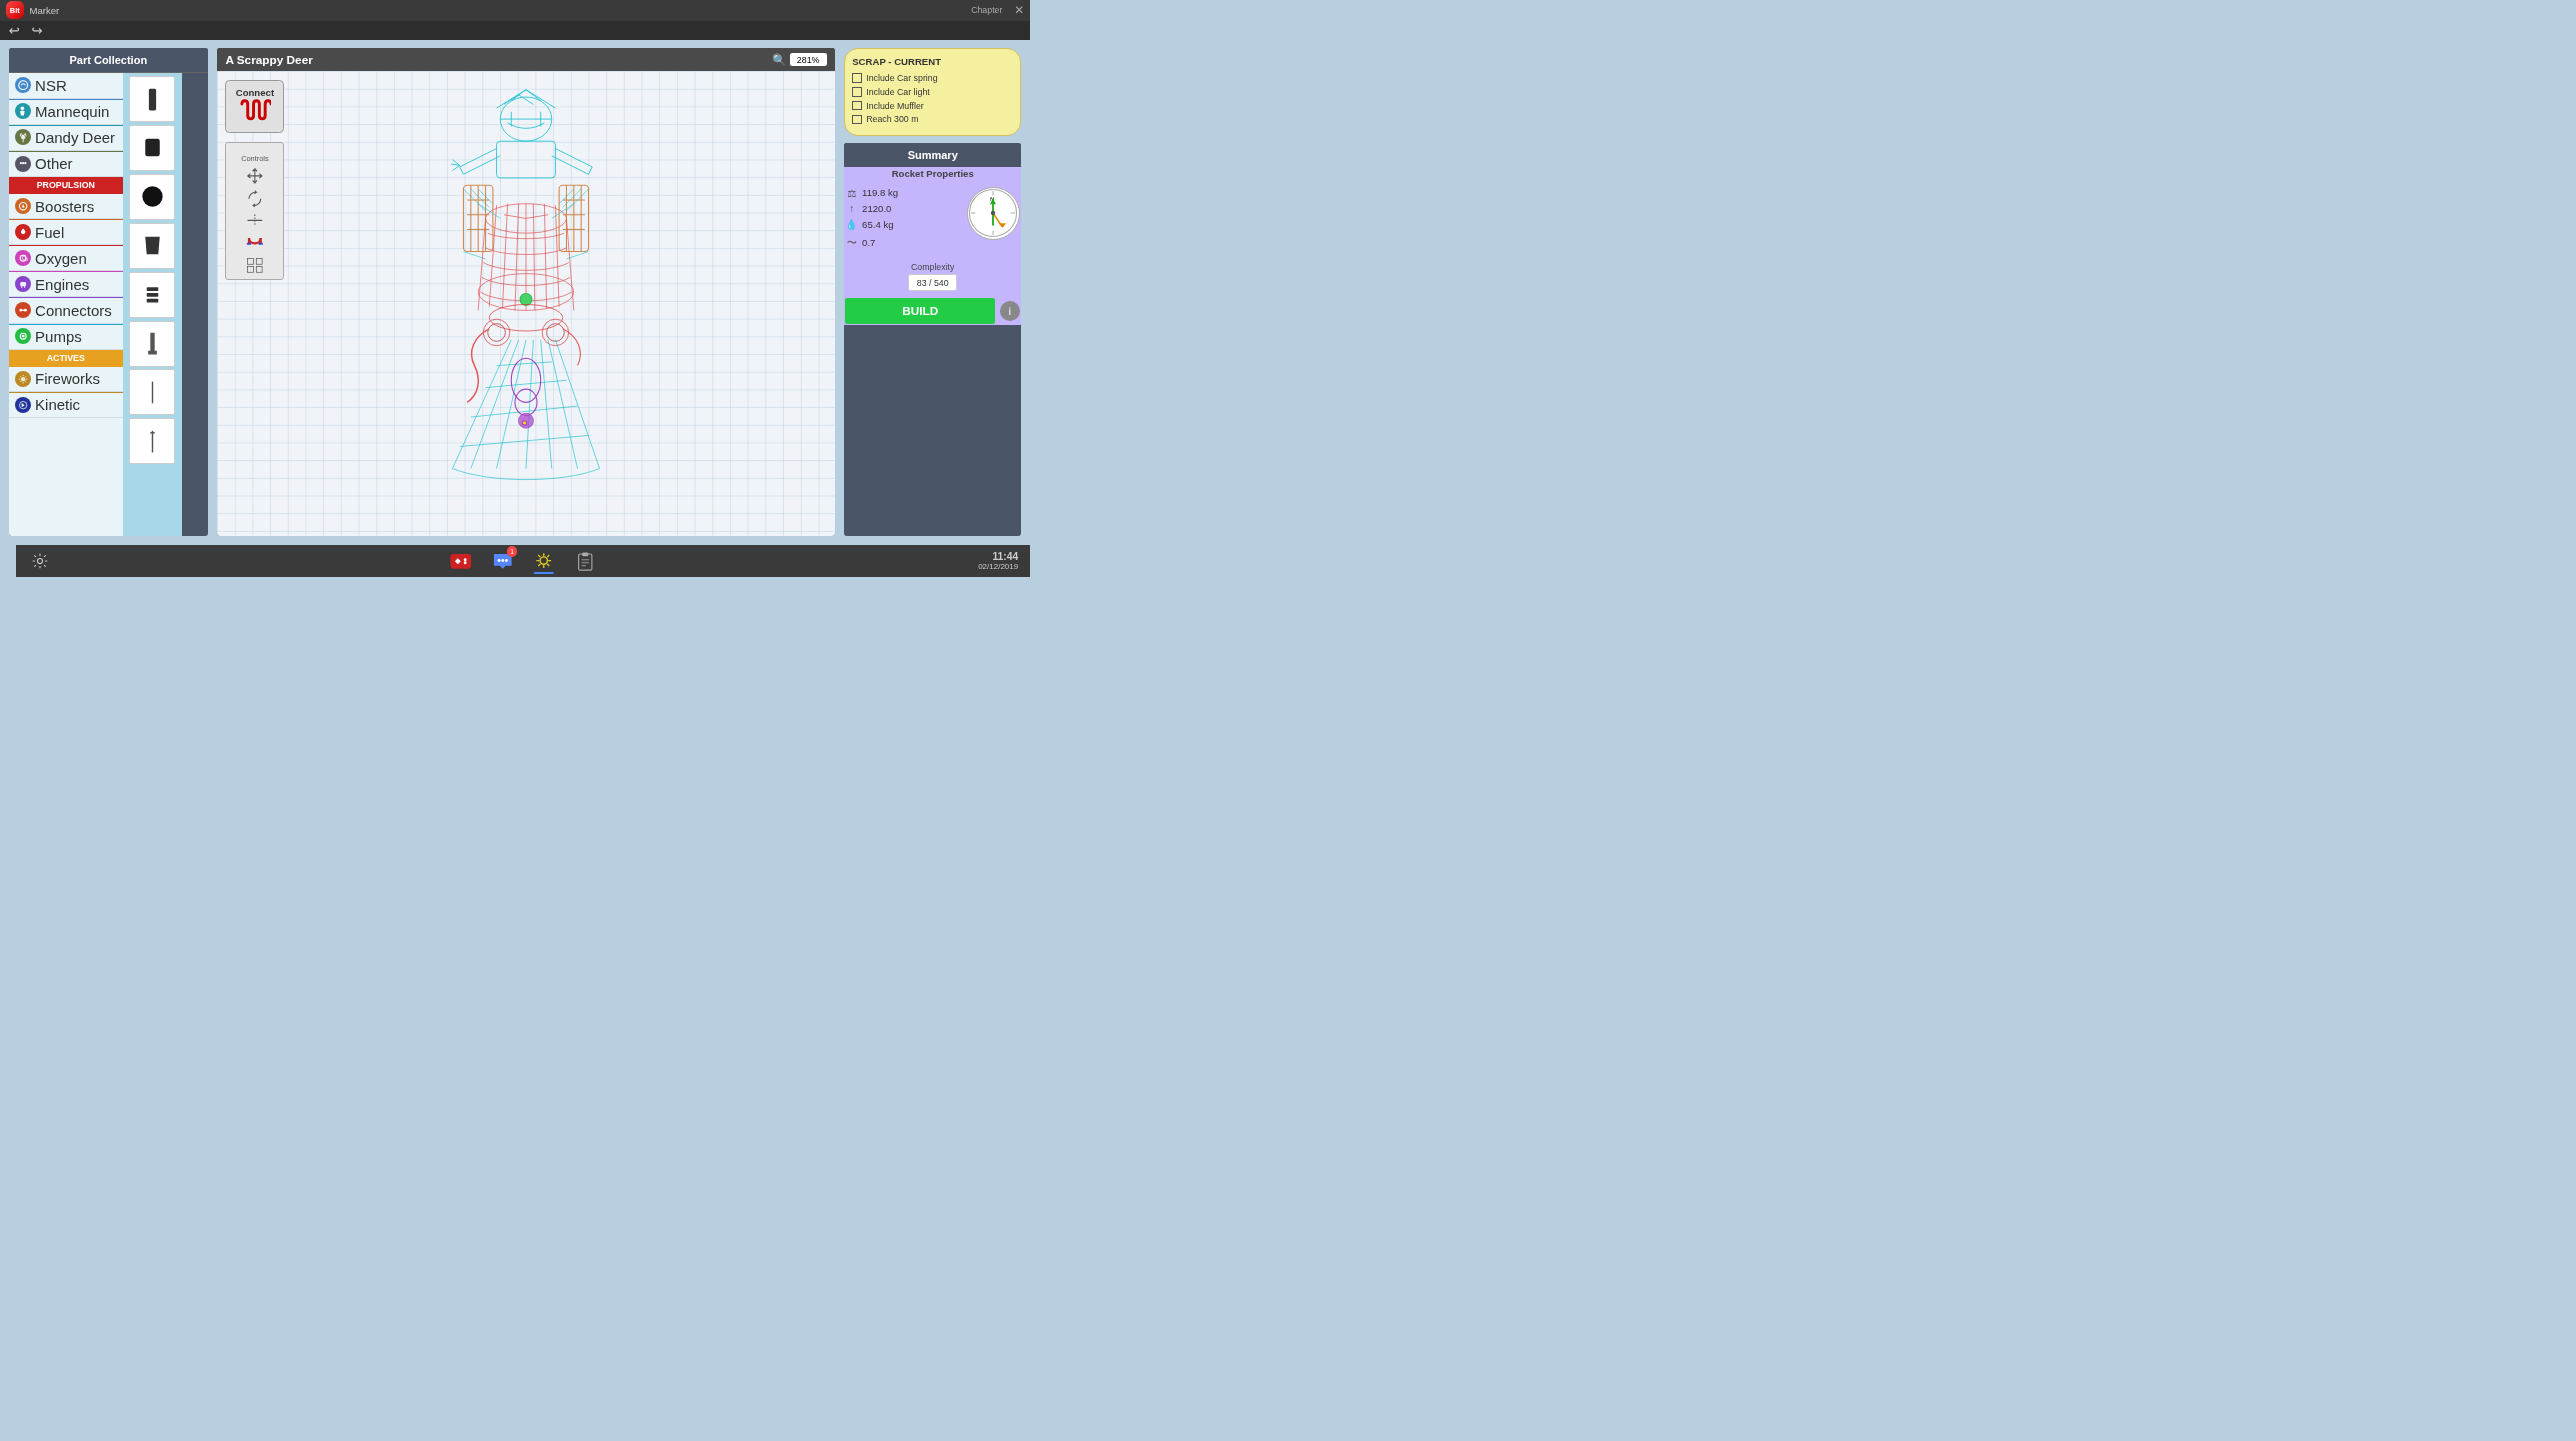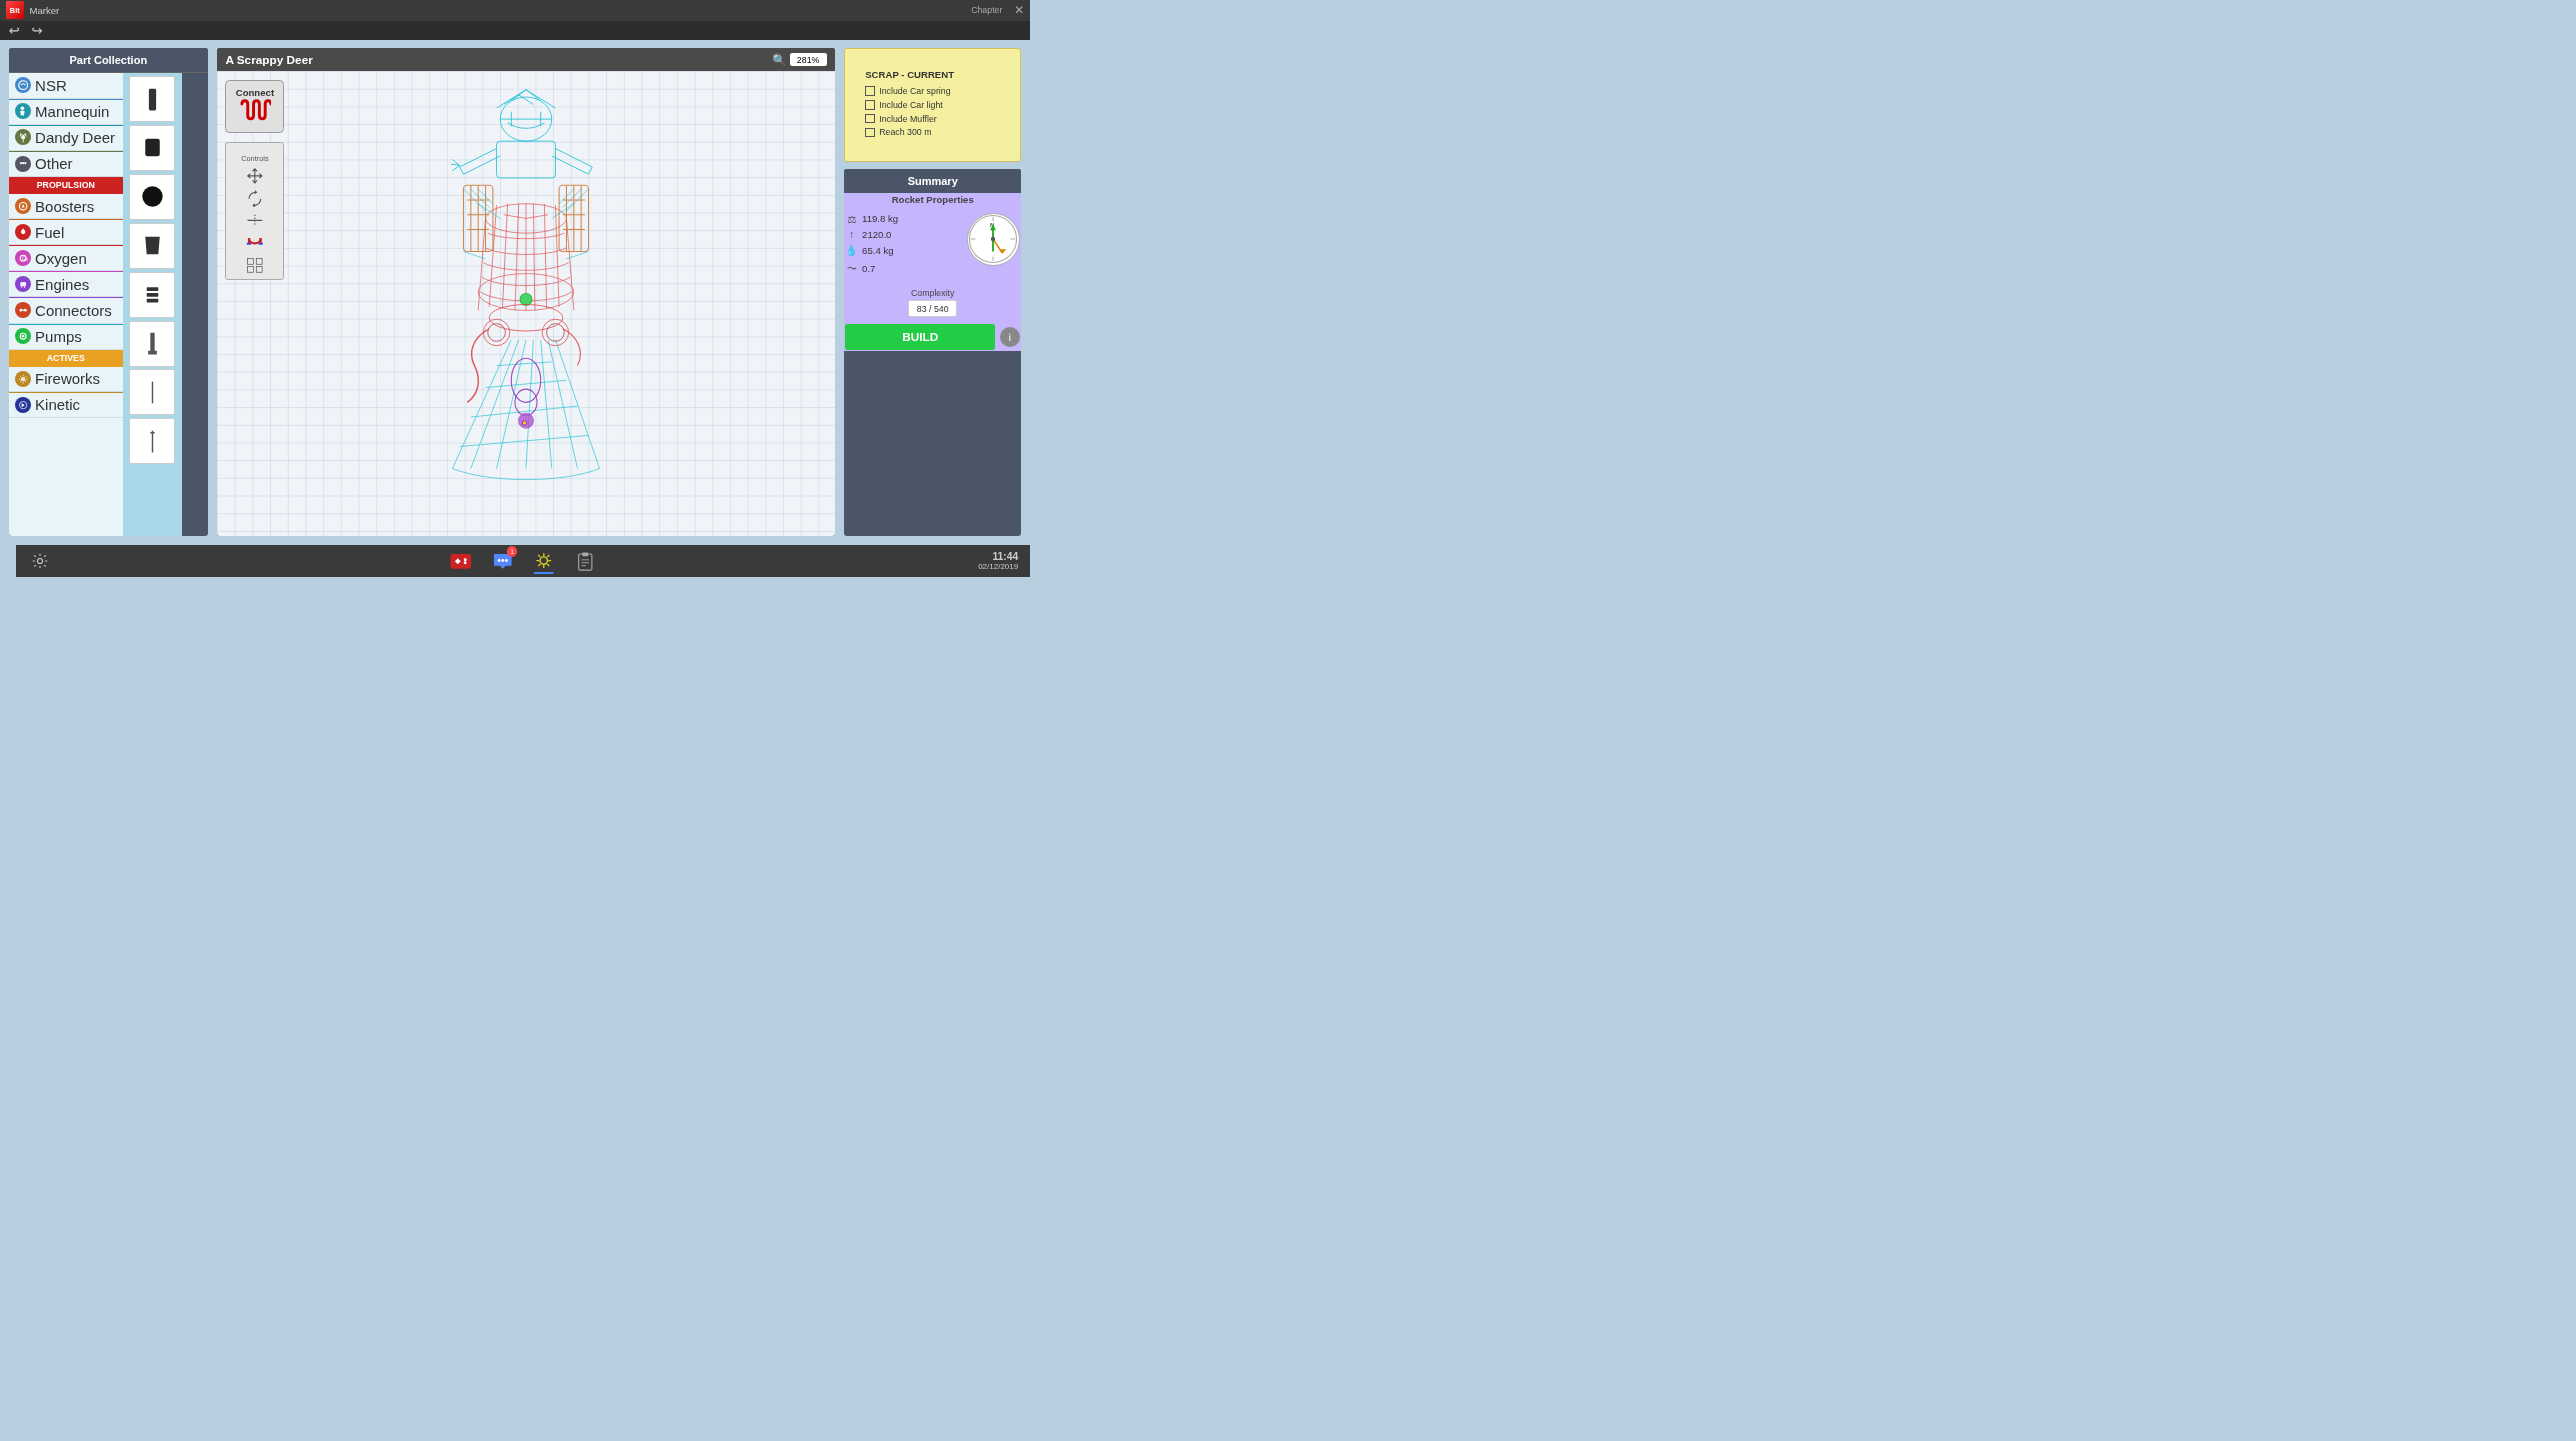--- a/index.html
+++ b/index.html
@@ -24,21 +24,21 @@
     }
     #titlebar-left {
       display: flex;
       align-items: center;
       gap: 5.9px;
     }
     #titlebar-logo {
       width: 17.7px;
       height: 17.7px;
       background: linear-gradient(135deg, #ff4444, #cc0000);
-      border-radius: 1px;
+      border-radius: 6px;
       display: flex;
       align-items: center;
       justify-content: center;
       font-size: 7.4px;
       color: white;
       font-weight: bold;
     }
     #titlebar-title {
       color: #cccccc;
       font-size: 9.6px;
@@ -296,22 +296,22 @@
       display: flex;
       flex-direction: column;
       gap: 7.4px;
       flex-shrink: 0;
     }
 
     
     #scrap-panel {
       background: #f5f0a0;
       border: 0.7px solid #d0c060;
-      border-radius: 3px;
-      padding: 20px;
+      border-radius: 14px;
+      padding: 7px;
     }
     #scrap-title {
       font-size: 9.6px;
       font-weight: bold;
       color: #333;
       margin-bottom: 5.9px;
     }
     .scrap-item {
       display: flex;
       align-items: center;

